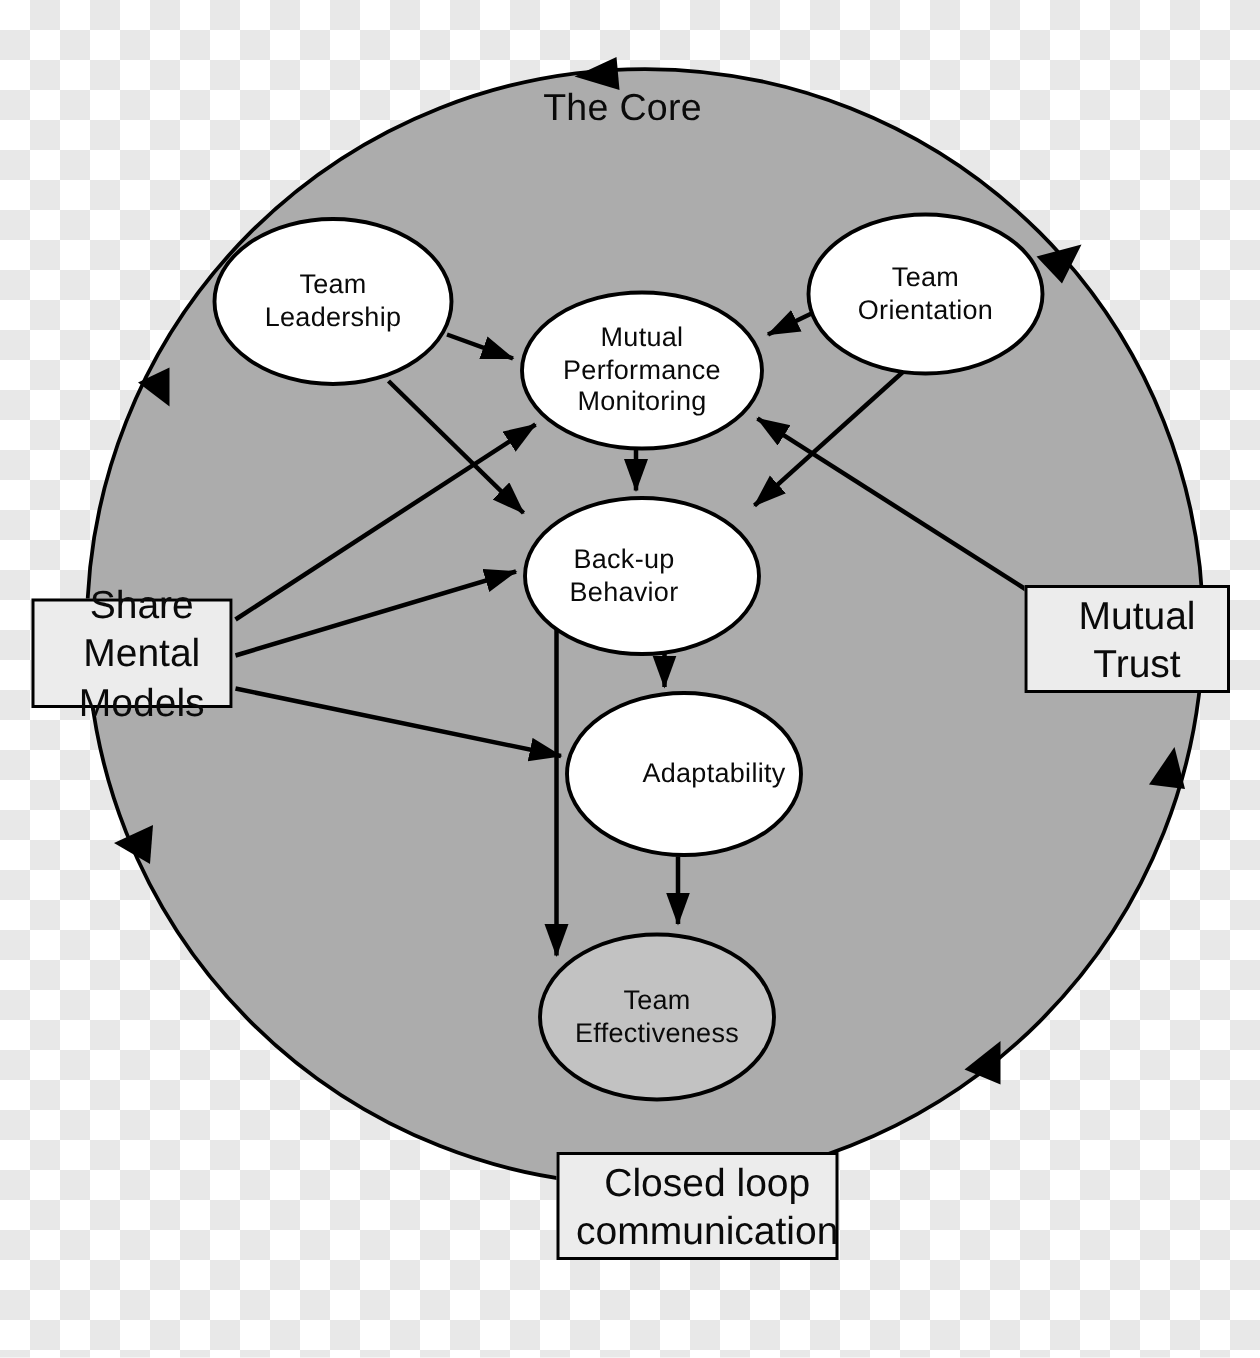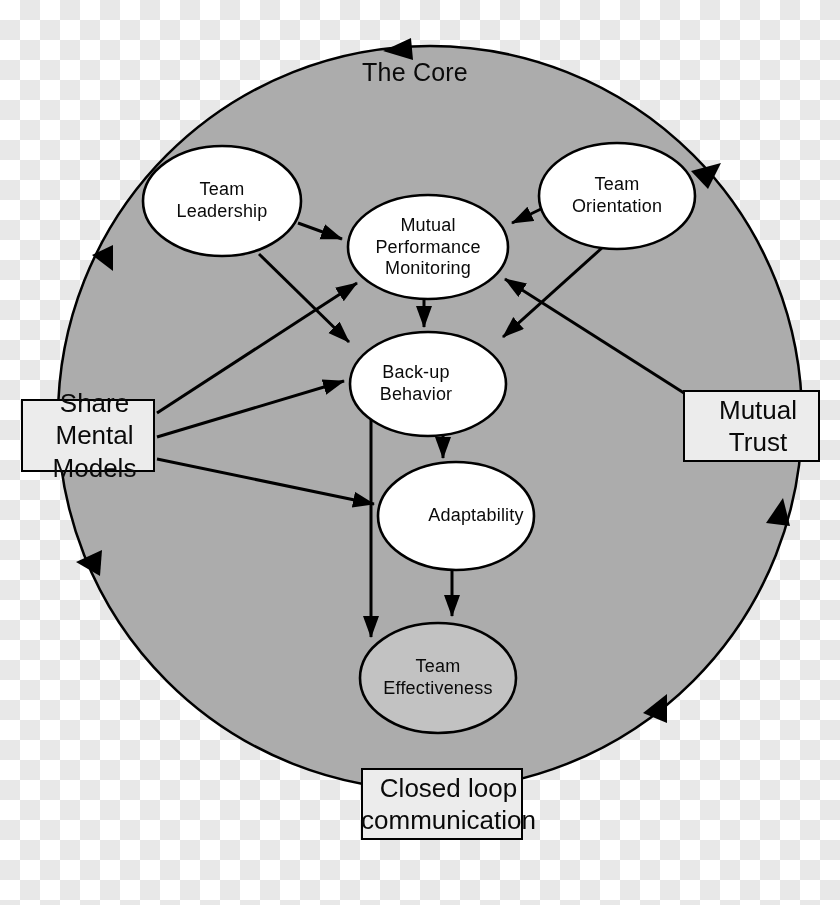--- a/index.html
+++ b/index.html
@@ -90,14 +90,14 @@
 <div class="label" style="left:416px;top:384px;">Back-up
 Behavior</div>
 <div class="label" style="left:456px;top:516px;margin-left:20px;">Adaptability</div>
 <div class="label" style="left:438px;top:678px;">Team
 Effectiveness</div>
 
 <div class="rectnode" style="left:21px;top:399px;width:134px;height:73px;">Share Mental
 Models</div>
 <div class="rectnode" style="left:683px;top:390px;width:137px;height:72px;">Mutual
 Trust</div>
-<div class="rectnode" style="left:361px;top:768px;width:162px;height:72px;">Closed loop
+<div class="rectnode" style="left:371px;top:768px;width:188px;height:72px;">Closed loop
 communication</div>
 
 </body></html>

